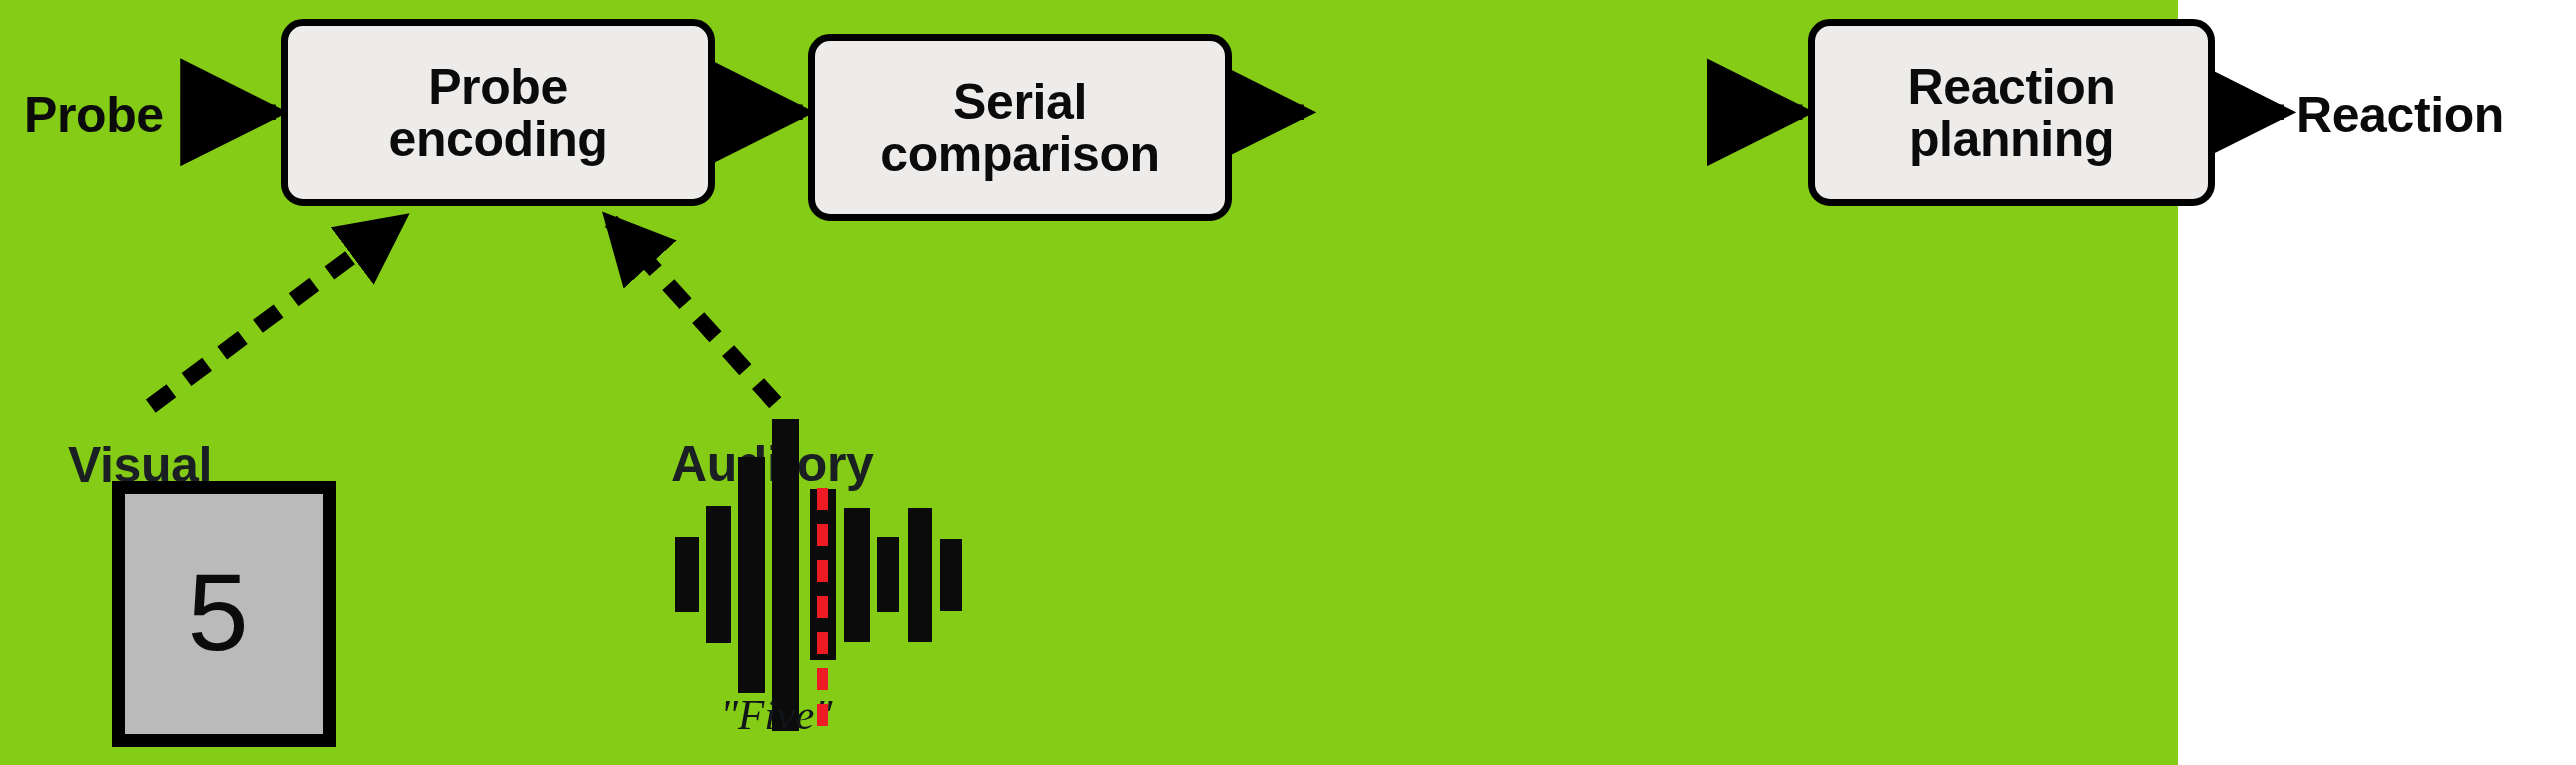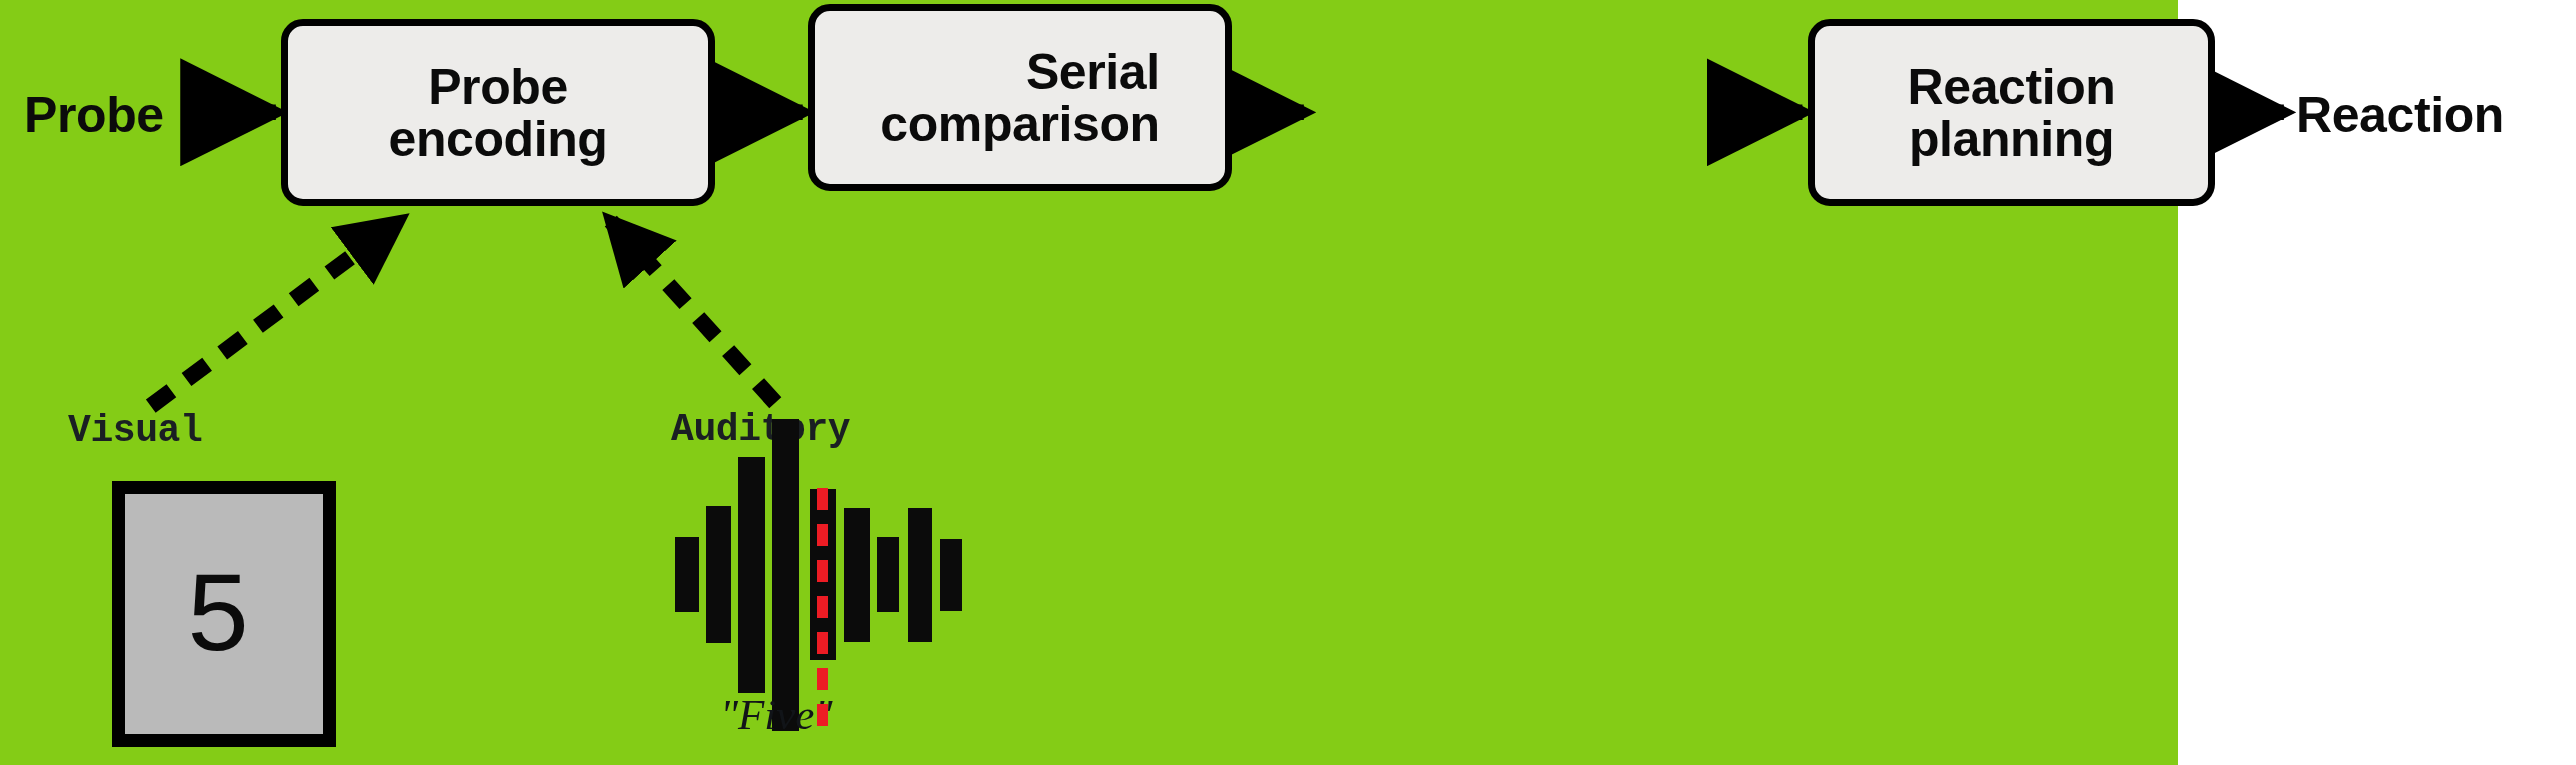--- a/index.html
+++ b/index.html
@@ -51,26 +51,27 @@
     font-weight: bold;
     font-size: 50px;
     color: #0b0b0b;
     letter-spacing: -0.4px;
     white-space: nowrap;
   }
 
   
   .source-label {
     position: absolute;
-    font-family: Liberation Mono, monospace;
+    font-family: Liberation Sans, sans-serif;
     font-weight: bold;
-    font-size: 38px;
+    font-size: 50px;
     color: #1a1f23;
     letter-spacing: -0.4px;
     white-space: nowrap;
+    margin-top: 27px;
   }
 
   
   .stimulus-card {
     position: absolute;
     box-sizing: border-box;
     background: #bababa;
     border: 13px solid #000000;
     display: flex;
     align-items: center;
@@ -167,21 +168,21 @@
     </g>
   </svg>
 
   <div class="edge-label" style="left:24px; top:86px;">Probe</div>
 
   <div class="stage-box" style="left:281px; top:19px; width:434px; height:187px;">
     <span class="stage-label">Probe
 encoding</span>
   </div>
 
-  <div class="stage-box" style="left:808px; top:4px; width:424px; height:187px;text-align:right;">
+  <div class="stage-box" style="left:808px; top:34px; width:424px; height:187px;">
     <span class="stage-label">Serial
 comparison</span>
   </div>
 
 
   <div class="stage-box" style="left:1808px; top:19px; width:407px; height:187px;">
     <span class="stage-label">Reaction
 planning</span>
   </div>
 

